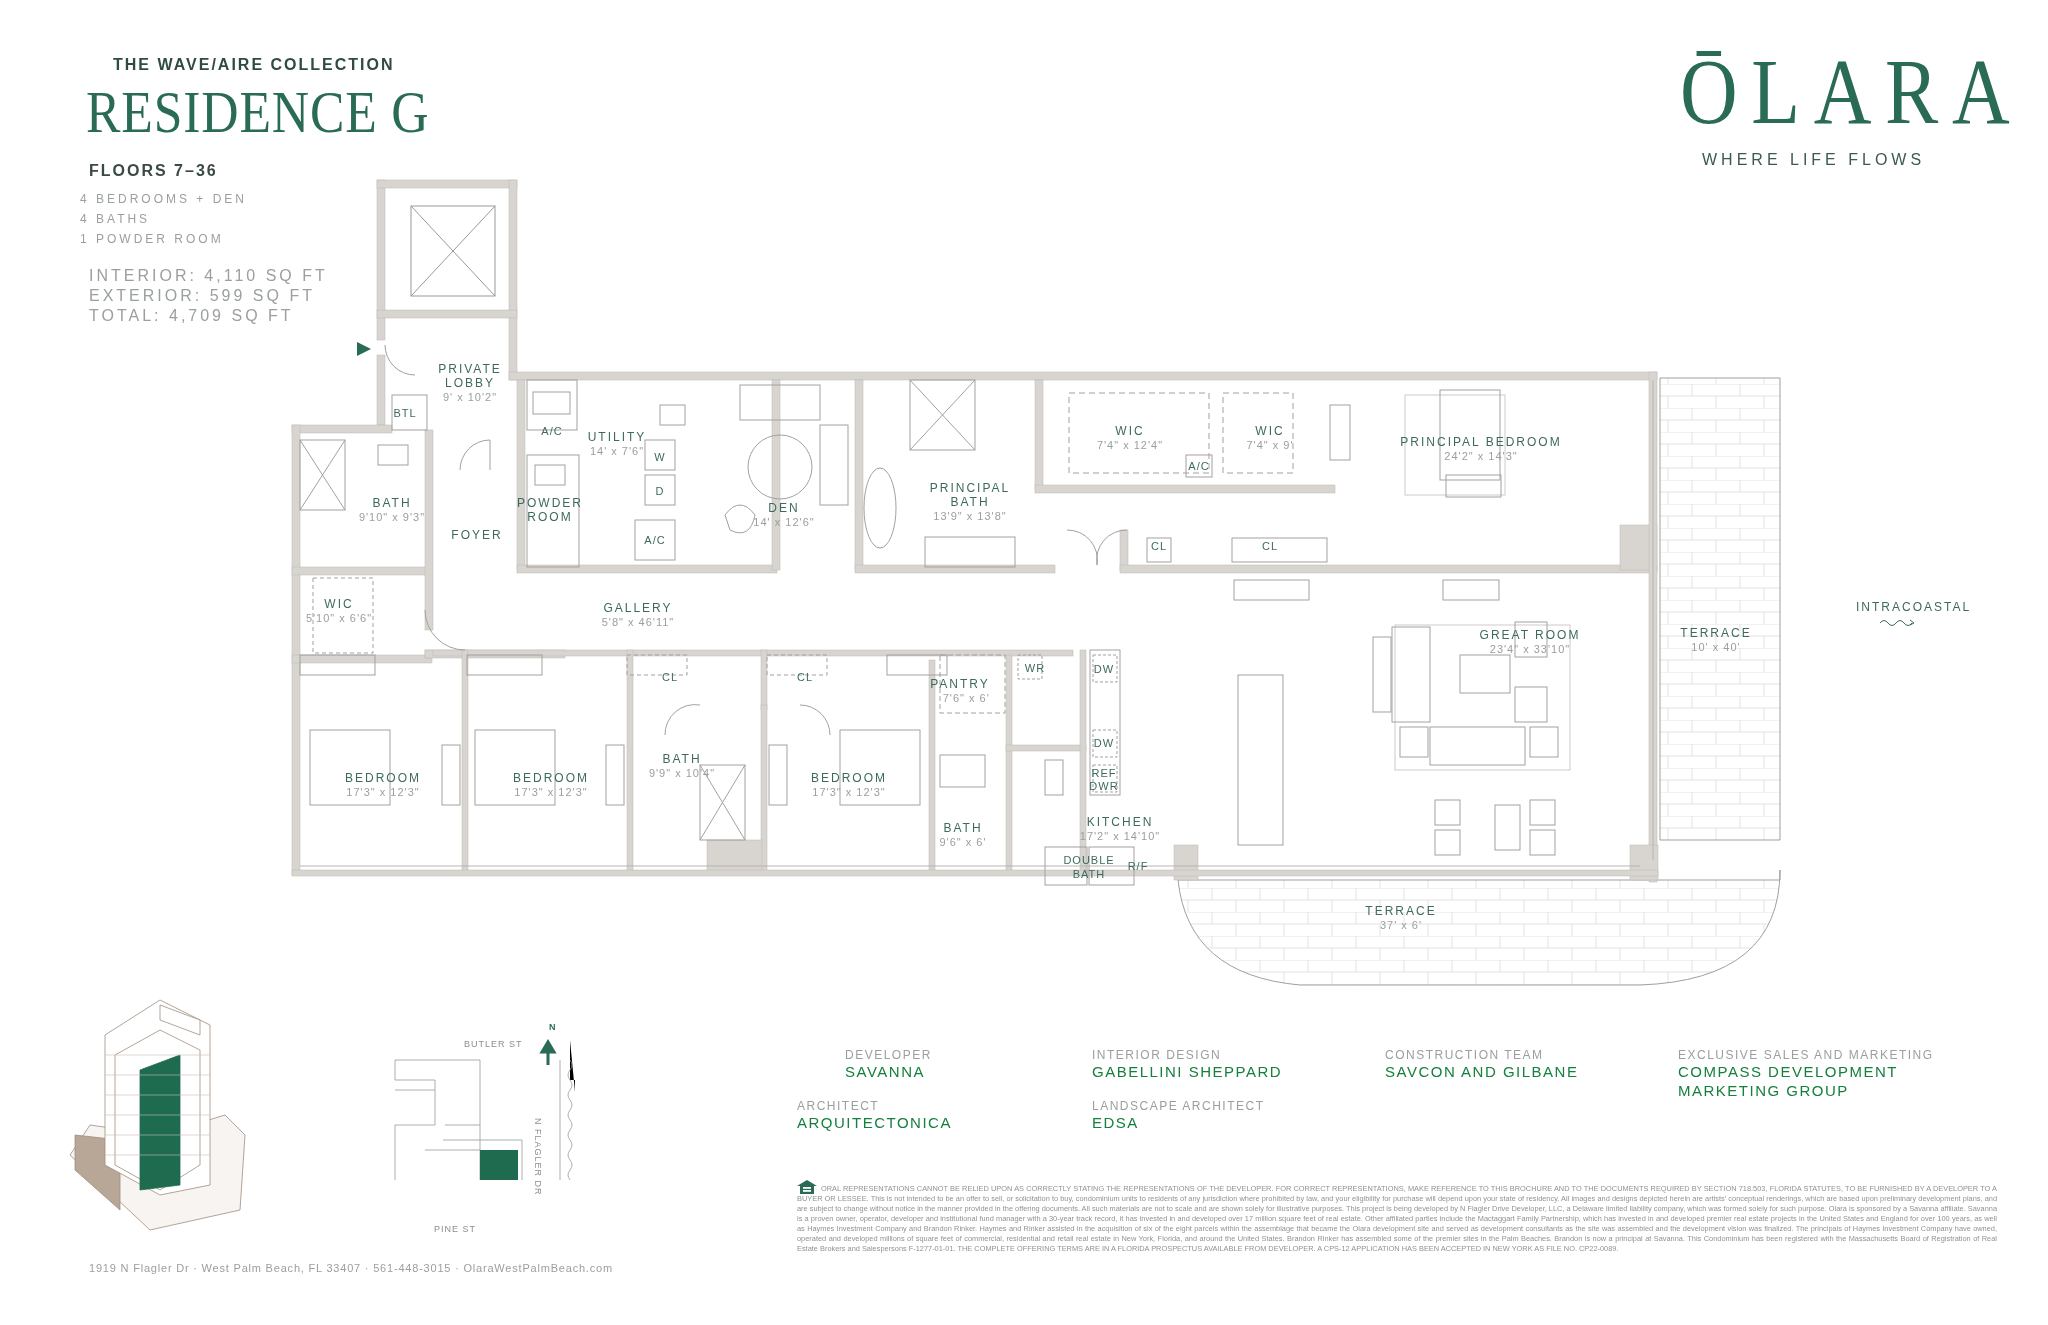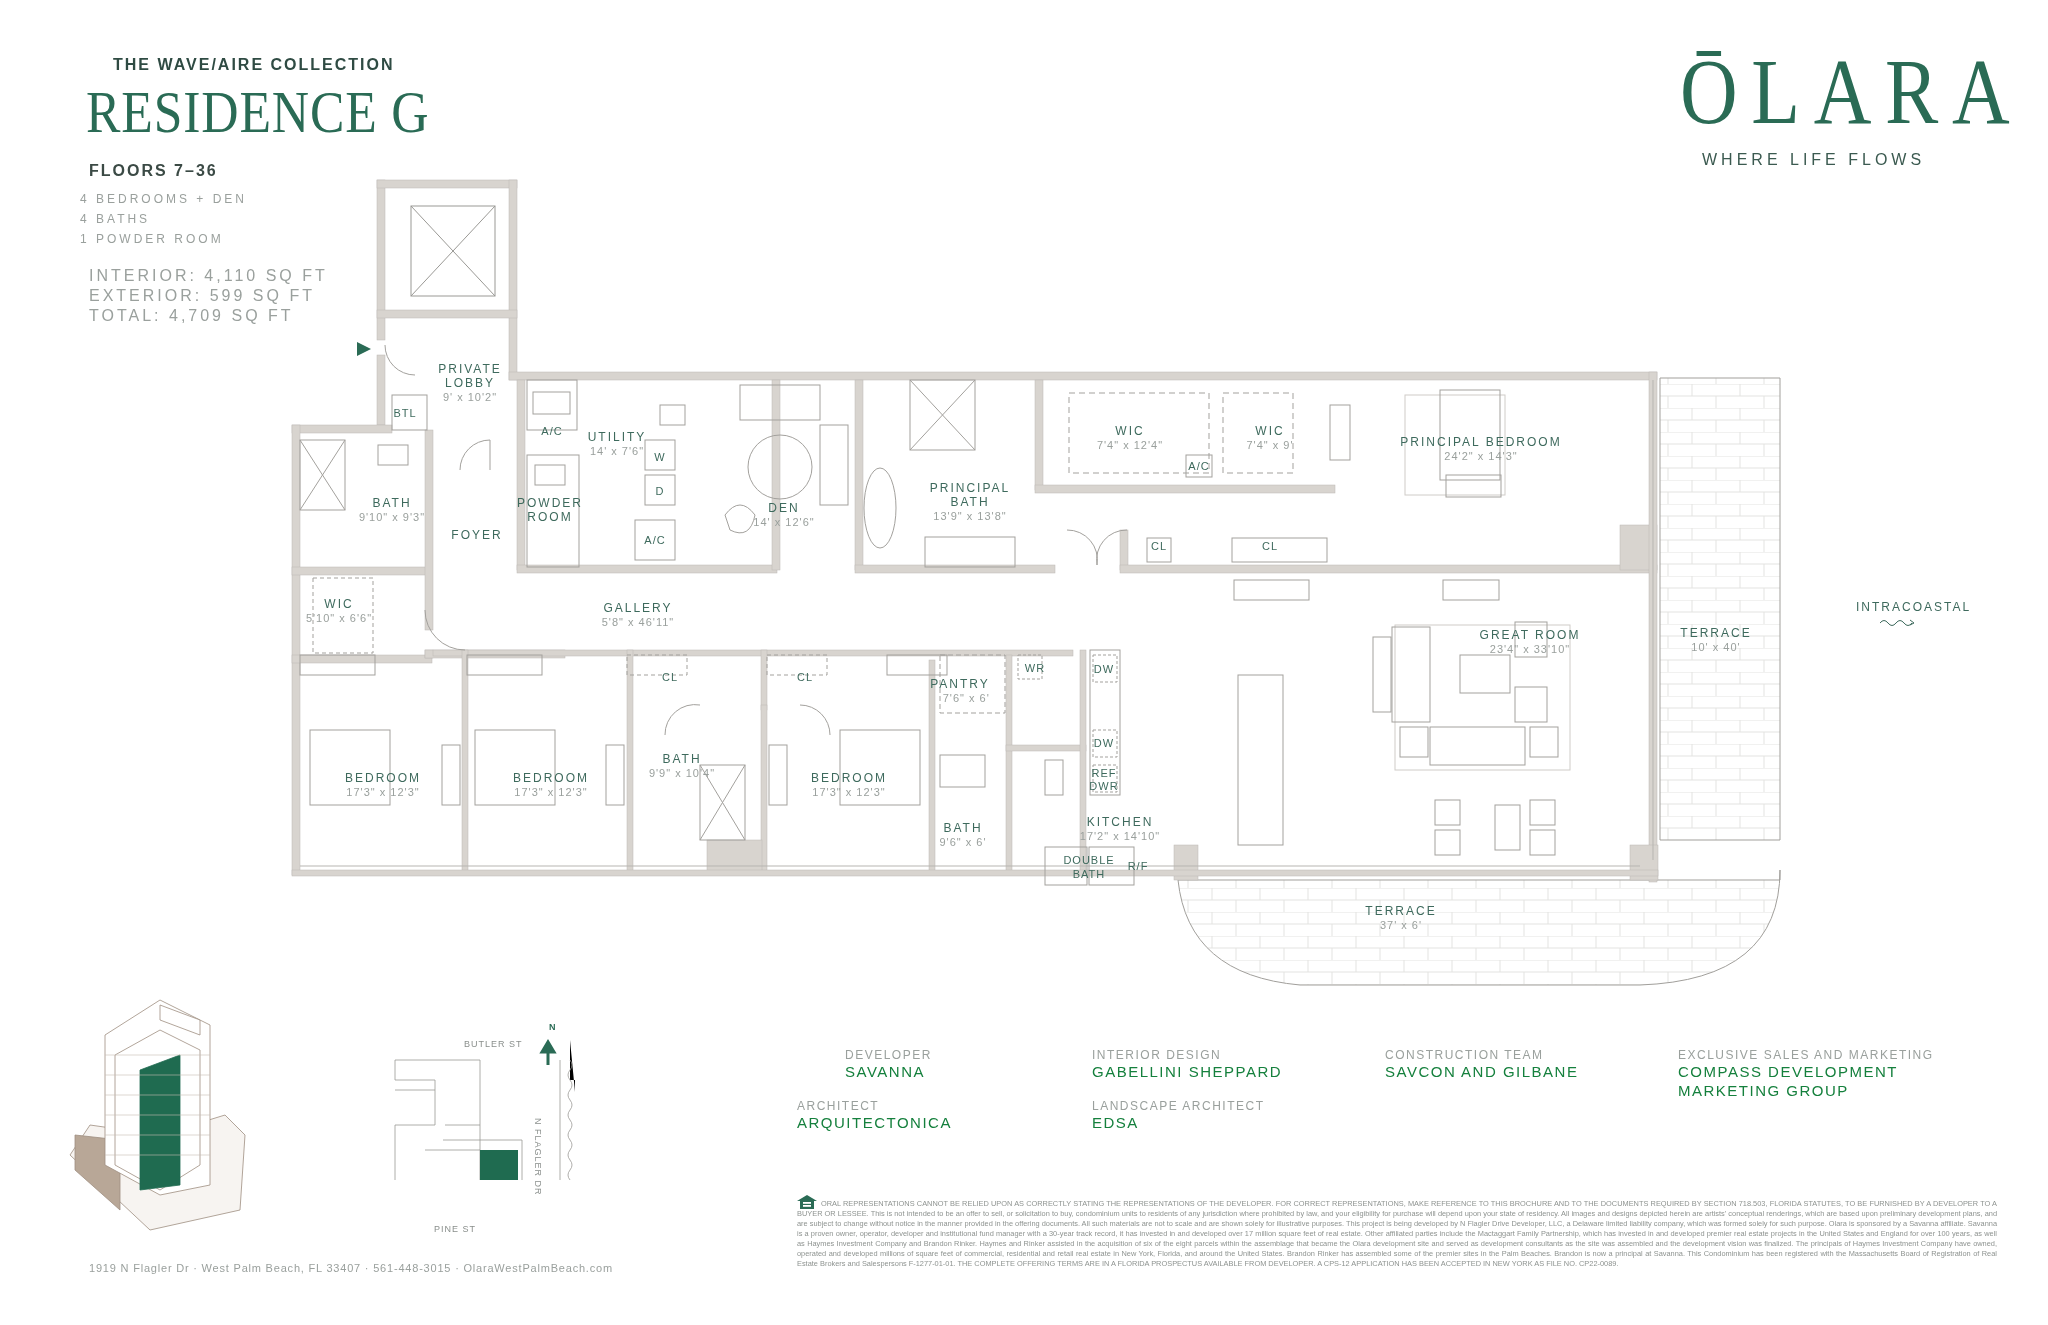--- a/index.html
+++ b/index.html
@@ -25,21 +25,21 @@
   .small-lbl { position: absolute; color: #3e6a5d; font-size: 11px; letter-spacing: 1px; transform: translate(-50%, -50%); white-space: nowrap; }
 
   .intracoastal { left: 1856px; top: 600px; font-size: 12px; letter-spacing: 2px; color: #3e6a5d; }
 
   
   .credit-lbl { font-size: 12px; letter-spacing: 1.5px; color: #9aa09d; }
   .credit-val { font-size: 15px; letter-spacing: 1.5px; color: #15803d; line-height: 19px; }
 
   .address { left: 89px; top: 1262px; font-size: 11px; letter-spacing: 0.8px; color: #9aa09d; white-space: nowrap; }
 
-  .disclaimer { left: 797px; top: 1180px; width: 1200px; font-size: 7.4px; line-height: 10px; color: #8e9390; text-align: justify; margin-top: 15px; }
+  .disclaimer { left: 797px; top: 1180px; width: 1200px; font-size: 7.4px; line-height: 10px; color: #8e9390; text-align: justify; }
   .eh-icon { display: inline-block; width: 20px; height: 14px; vertical-align: -3px; margin-right: 4px; }
 
   .map-lbl { font-size: 9px; letter-spacing: 1px; color: #8a8f8c; }
 </style>
 </head>
 <body>
 
 <div class="abs collection">THE WAVE/AIRE COLLECTION</div>
 <div class="abs residence">RESIDENCE G</div>
 <div class="abs floors">FLOORS 7–36</div>

